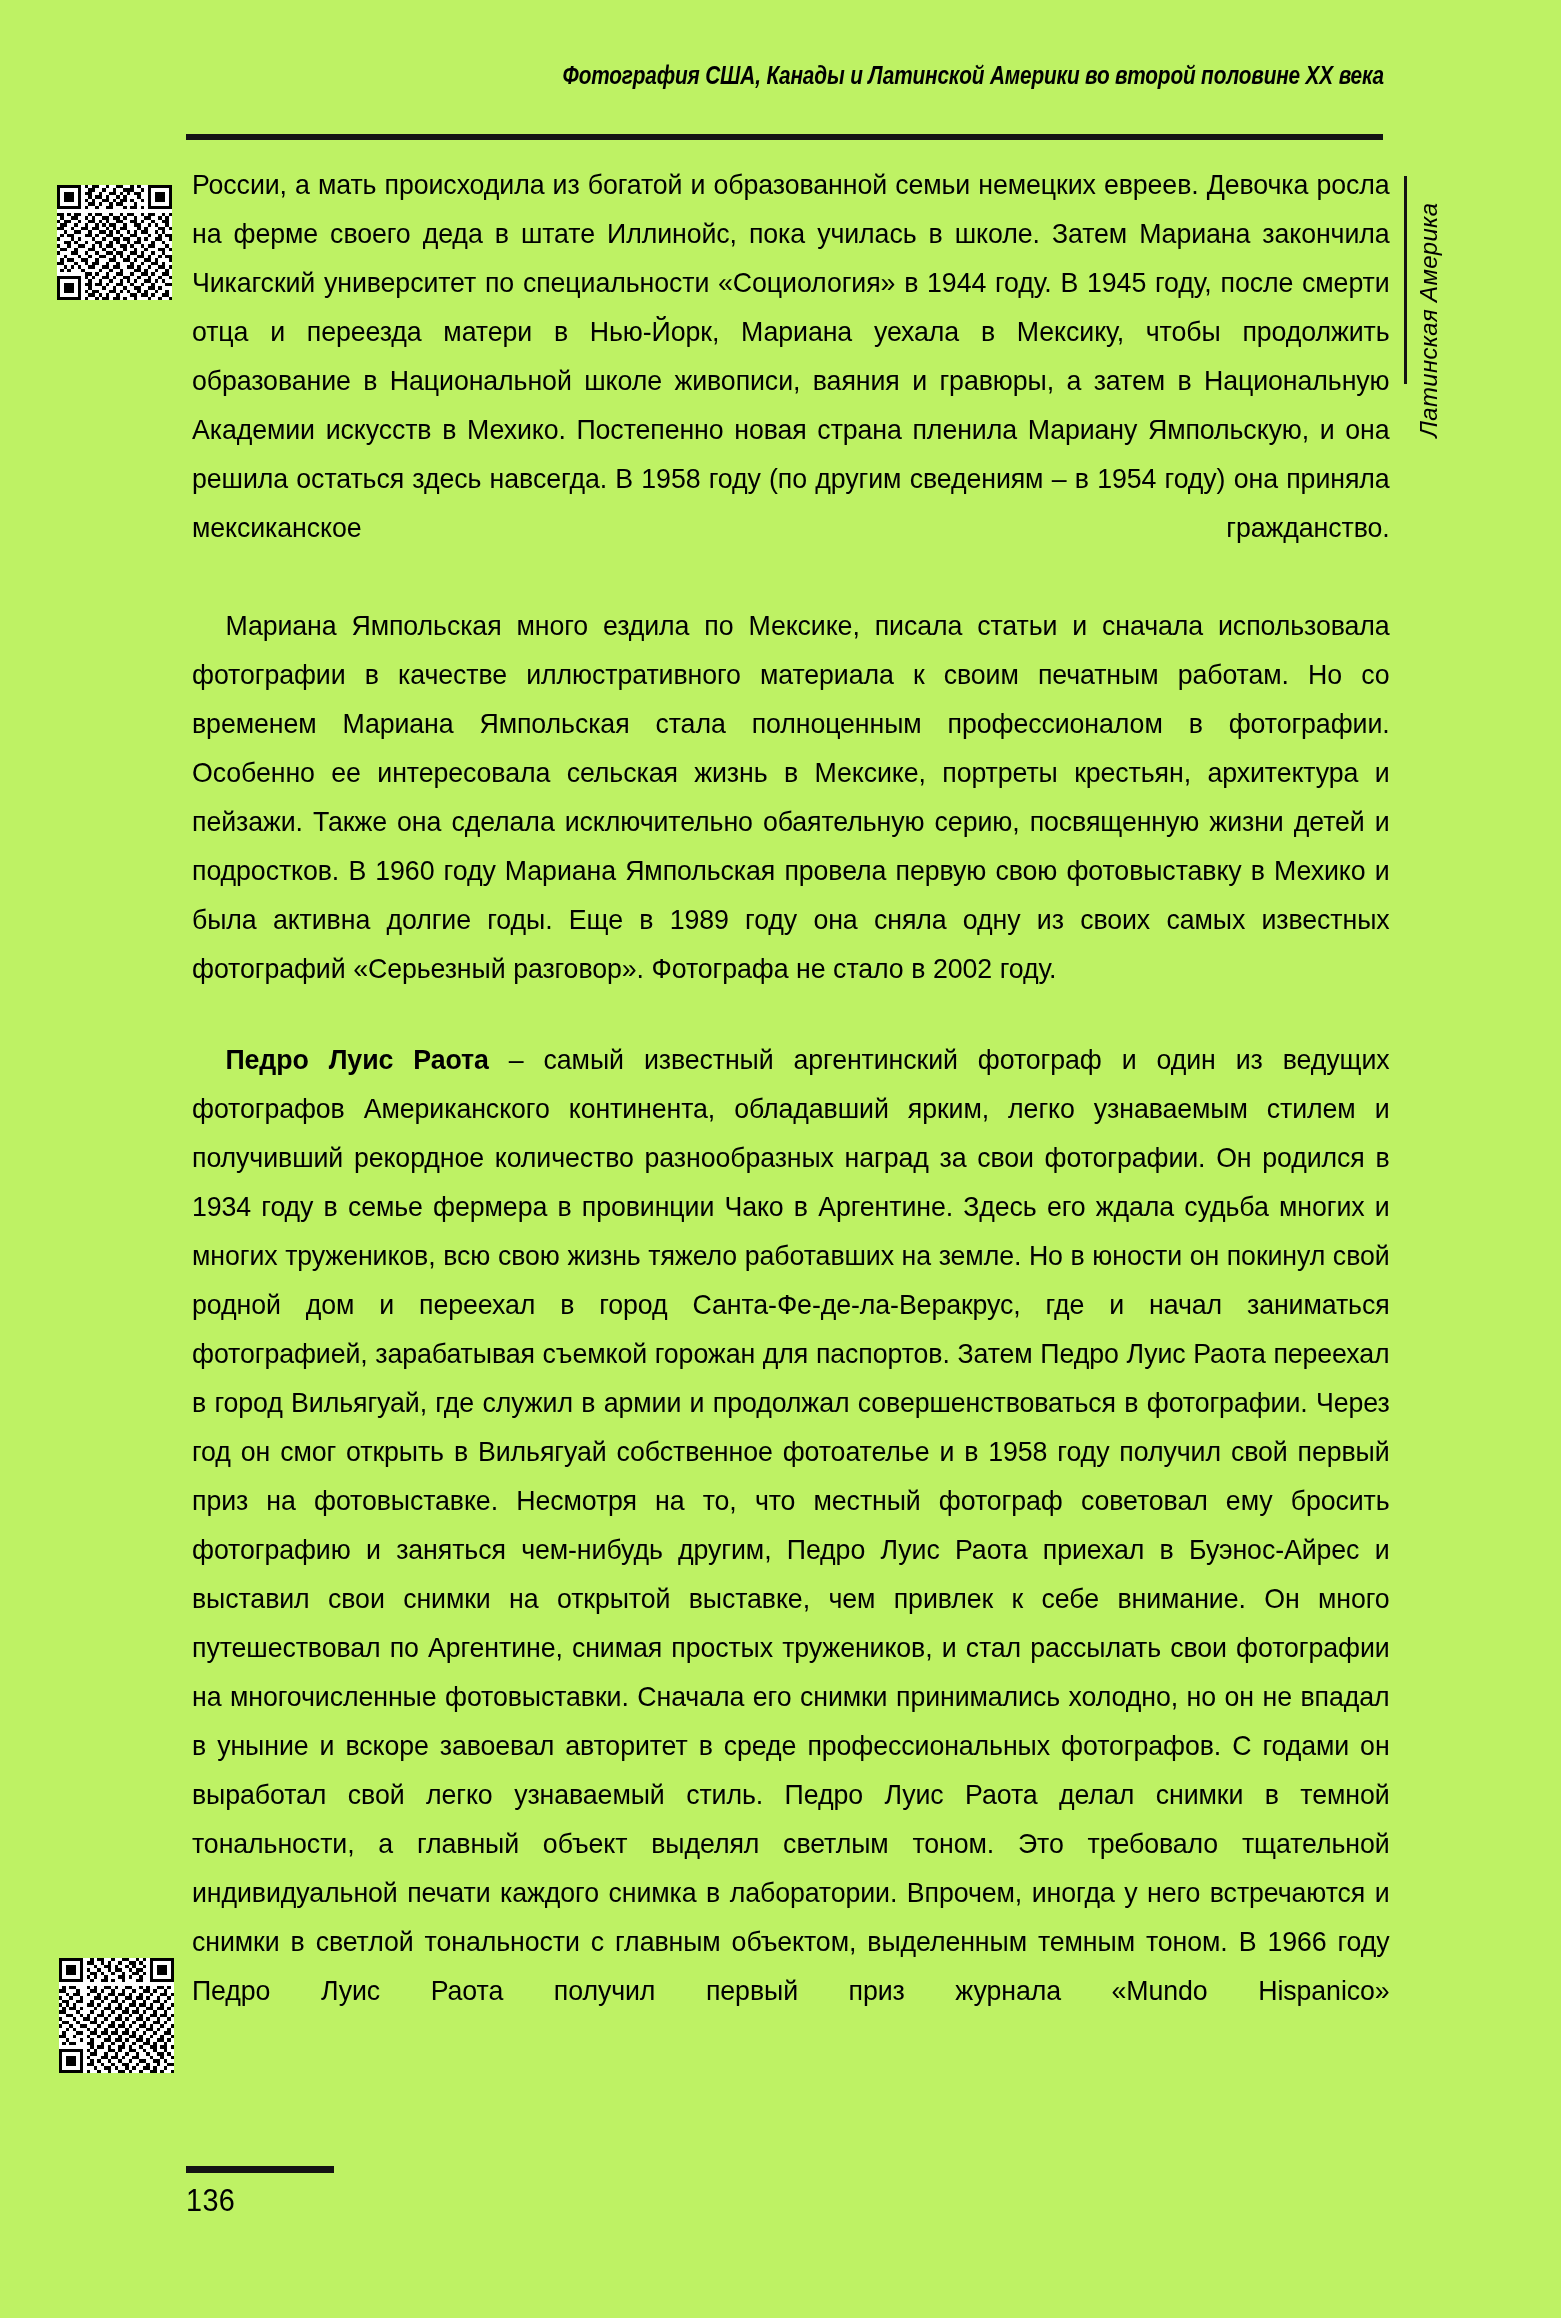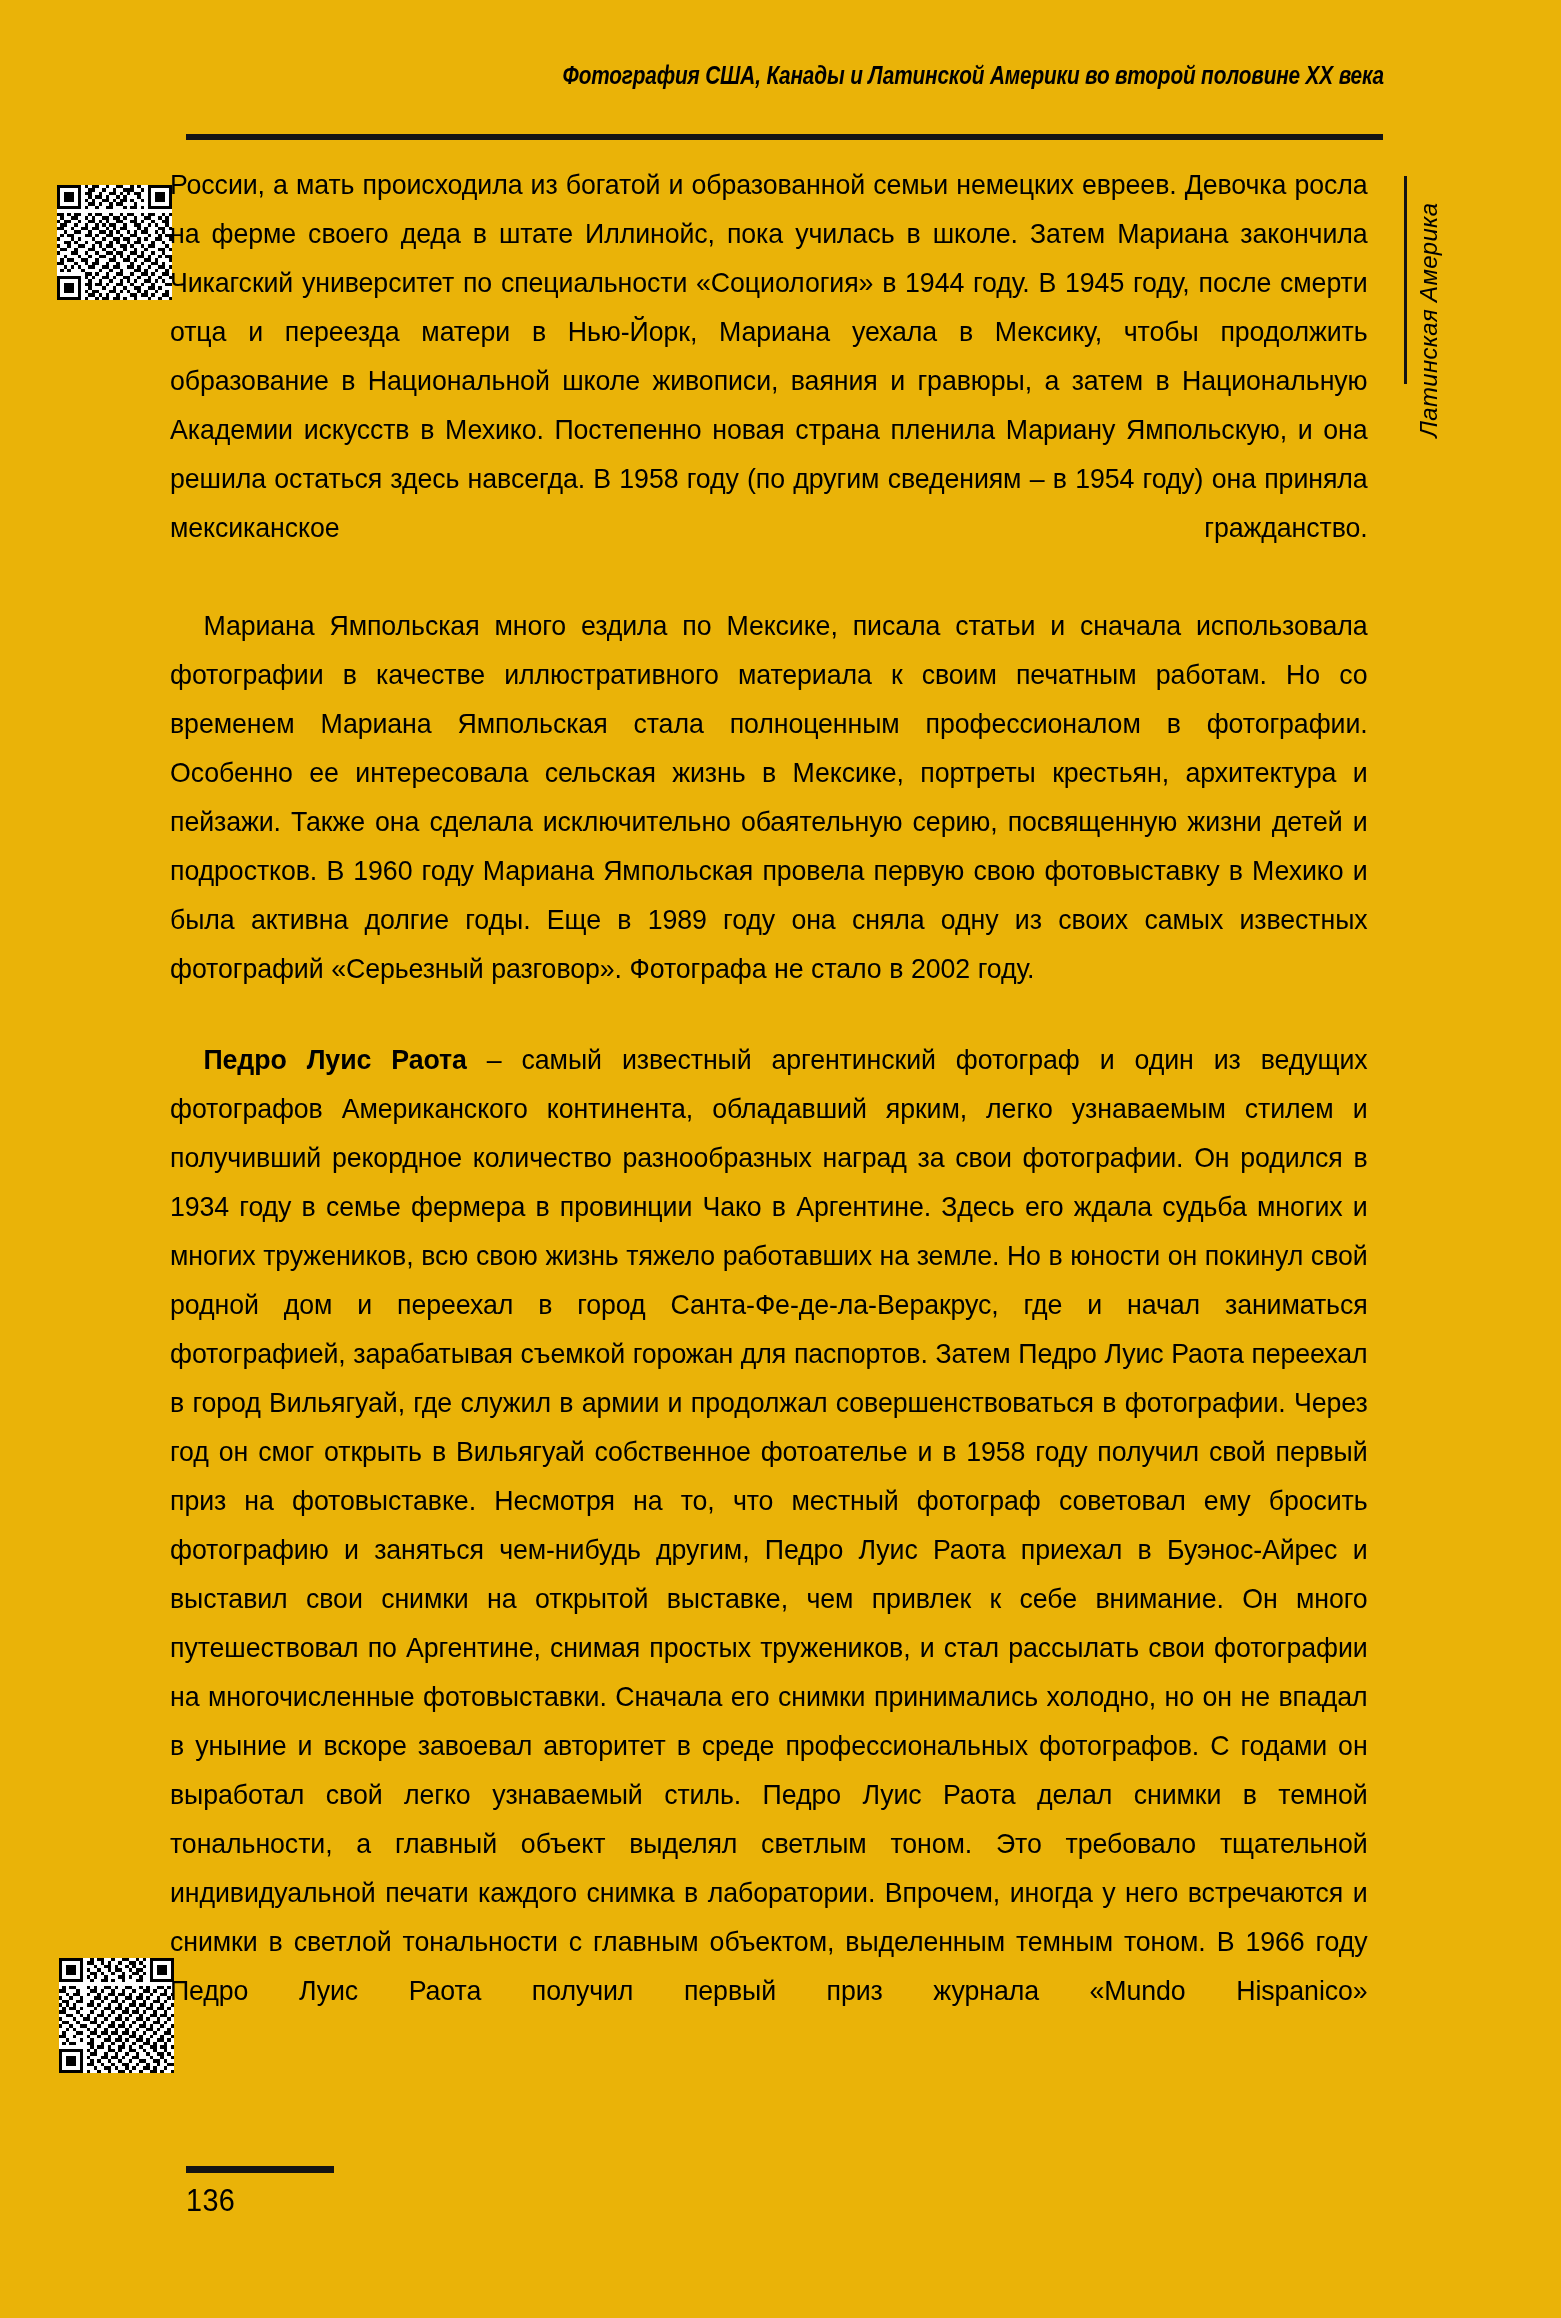--- a/index.html
+++ b/index.html
@@ -13,21 +13,21 @@
     height: 2319px;
     position: relative;
     font-family: "Liberation Sans", "DejaVu Sans", sans-serif;
     color: #000000;
     overflow: hidden;
   }
 
   .page {
     position: absolute;
     inset: 0;
-    background: #eab308;
+    background: #bef264;
   }
 
   
   .running-head {
     position: absolute;
     left: 186px;
     top: 62px;
     width: 1198px;
     text-align: right;
     font-style: italic;
@@ -74,21 +74,21 @@
     white-space: nowrap;
     font-style: italic;
     font-size: 24px;
     letter-spacing: 0.3px;
     line-height: 1;
   }
 
   
   .column {
     position: absolute;
-    left: 170px;
+    left: 192px;
     top: 160px;
     width: 1198px;
   }
 
   .para {
     font-size: 28px;
     line-height: 49px;
     text-align: justify;
     text-justify: inter-word;
     margin: 0;

